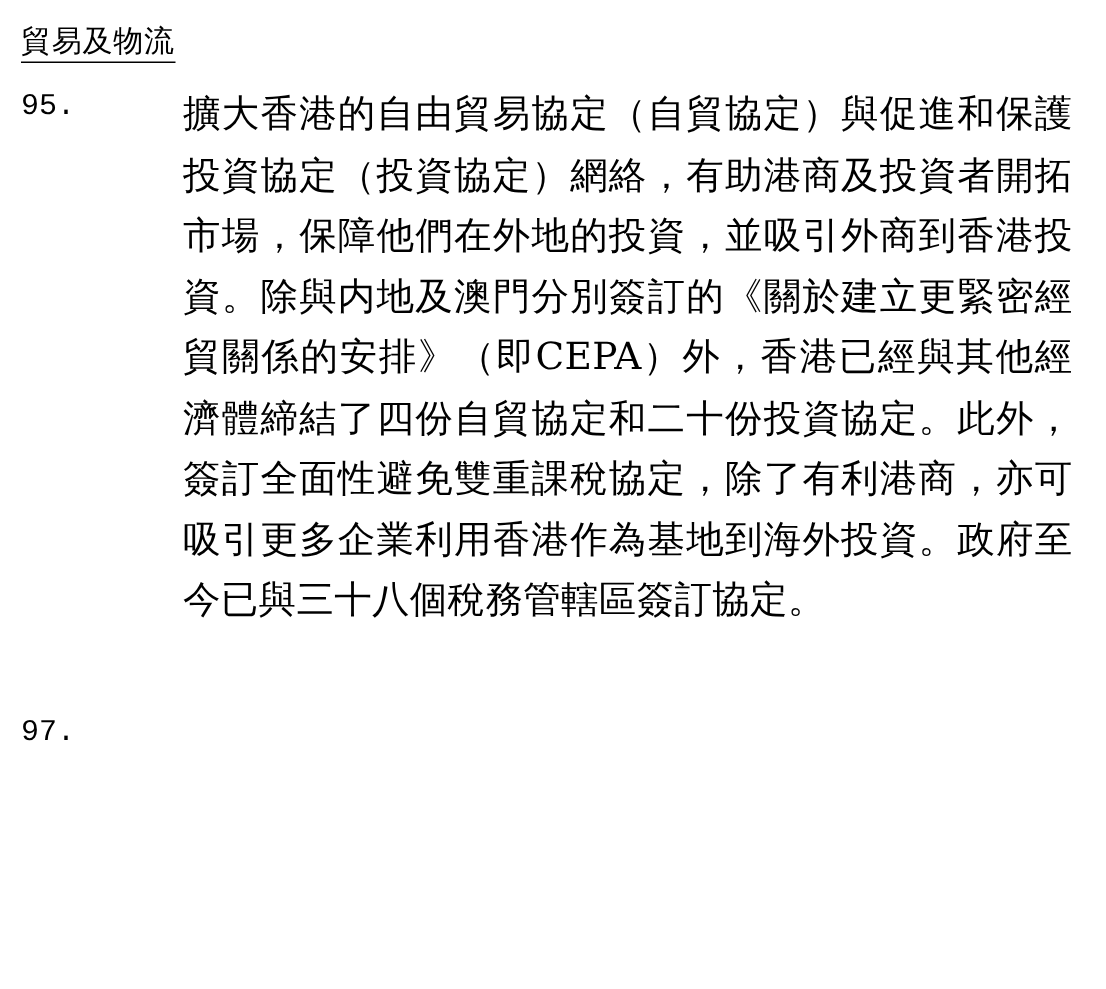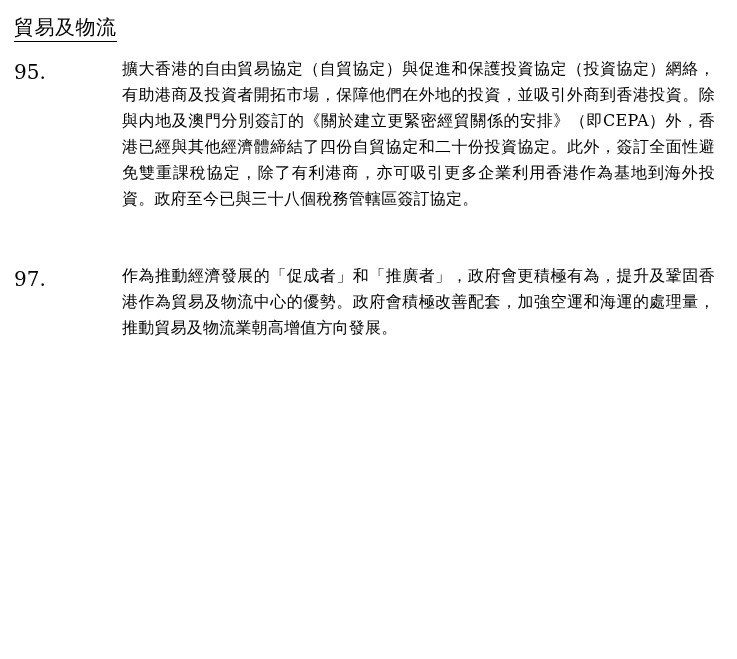--- a/index.html
+++ b/index.html
@@ -35,24 +35,25 @@
     display: flex;
     align-items: flex-start;
     margin: 0 0 26px 0;
   }
   .para-num {
     flex: 0 0 auto;
     width: 108px;
     font-size: 20px;
     line-height: 1.62;
     white-space: nowrap;
+    font-family: Liberation Mono, monospace;
   }
   .para-body {
     flex: 1 1 auto;
-    font-size: 16px;
+    font-size: 25px;
     line-height: 1.62;
     text-align: justify;
     text-justify: inter-character;
     letter-spacing: 0.2px;
   }
   .para:last-child {
     margin-bottom: 0;
   }
 </style>
 </head>
@@ -65,16 +66,15 @@
   <div class="para">
     <div class="para-num">95.</div>
     <div class="para-body">擴大香港的自由貿易協定（自貿協定）與促進和保護投資協定（投資協定）網絡，有助港商及投資者開拓市場，保障他們在外地的投資，並吸引外商到香港投資。除與内地及澳門分別簽訂的《關於建立更緊密經貿關係的安排》（即CEPA）外，香港已經與其他經濟體締結了四份自貿協定和二十份投資協定。此外，簽訂全面性避免雙重課稅協定，除了有利港商，亦可吸引更多企業利用香港作為基地到海外投資。政府至今已與三十八個稅務管轄區簽訂協定。</div>
   </div>
 
   <div class="para">
   </div>
 
   <div class="para">
     <div class="para-num">97.</div>
-    <div class="para-body">作為推動經濟發展的「促成者」和「推廣者」，政府會更積極有為，提升及鞏固香港作為貿易及物流中心的優勢。政府會積極改善配套，加強空運和海運的處理量，推動貿易及物流業朝高增值方向發展。</div>
   </div>
 
 </div>
 
 </body></html>

